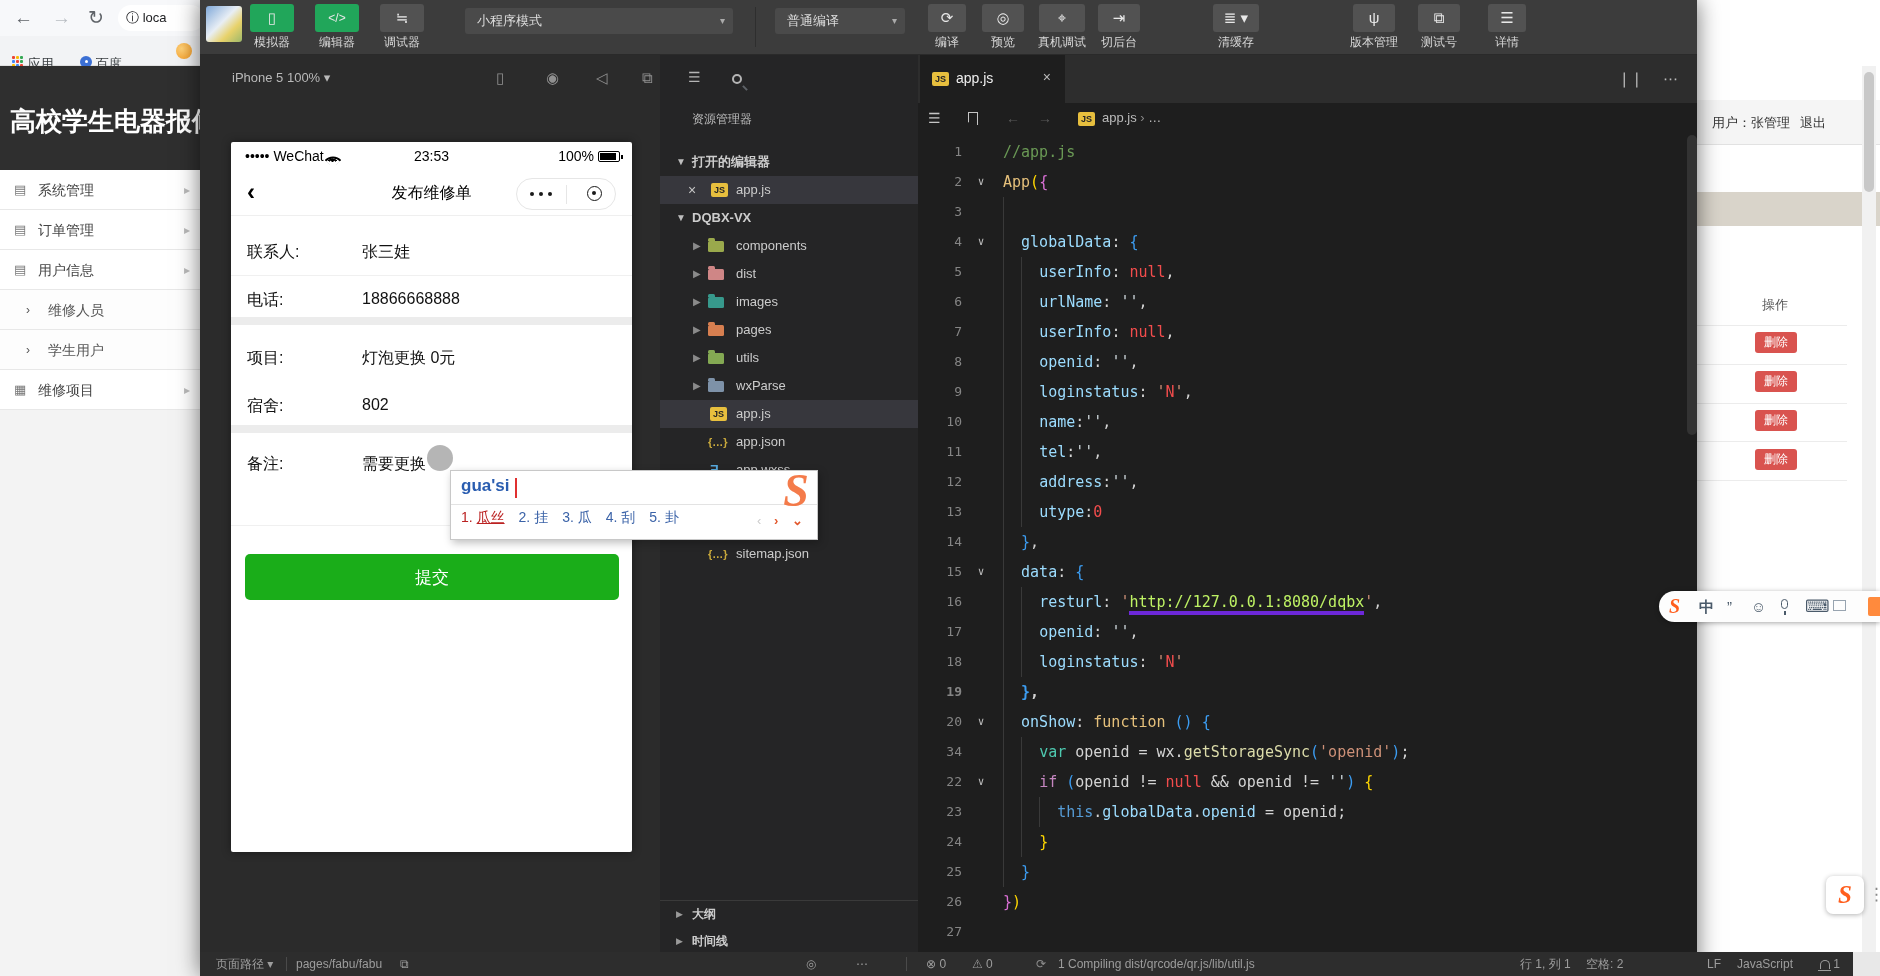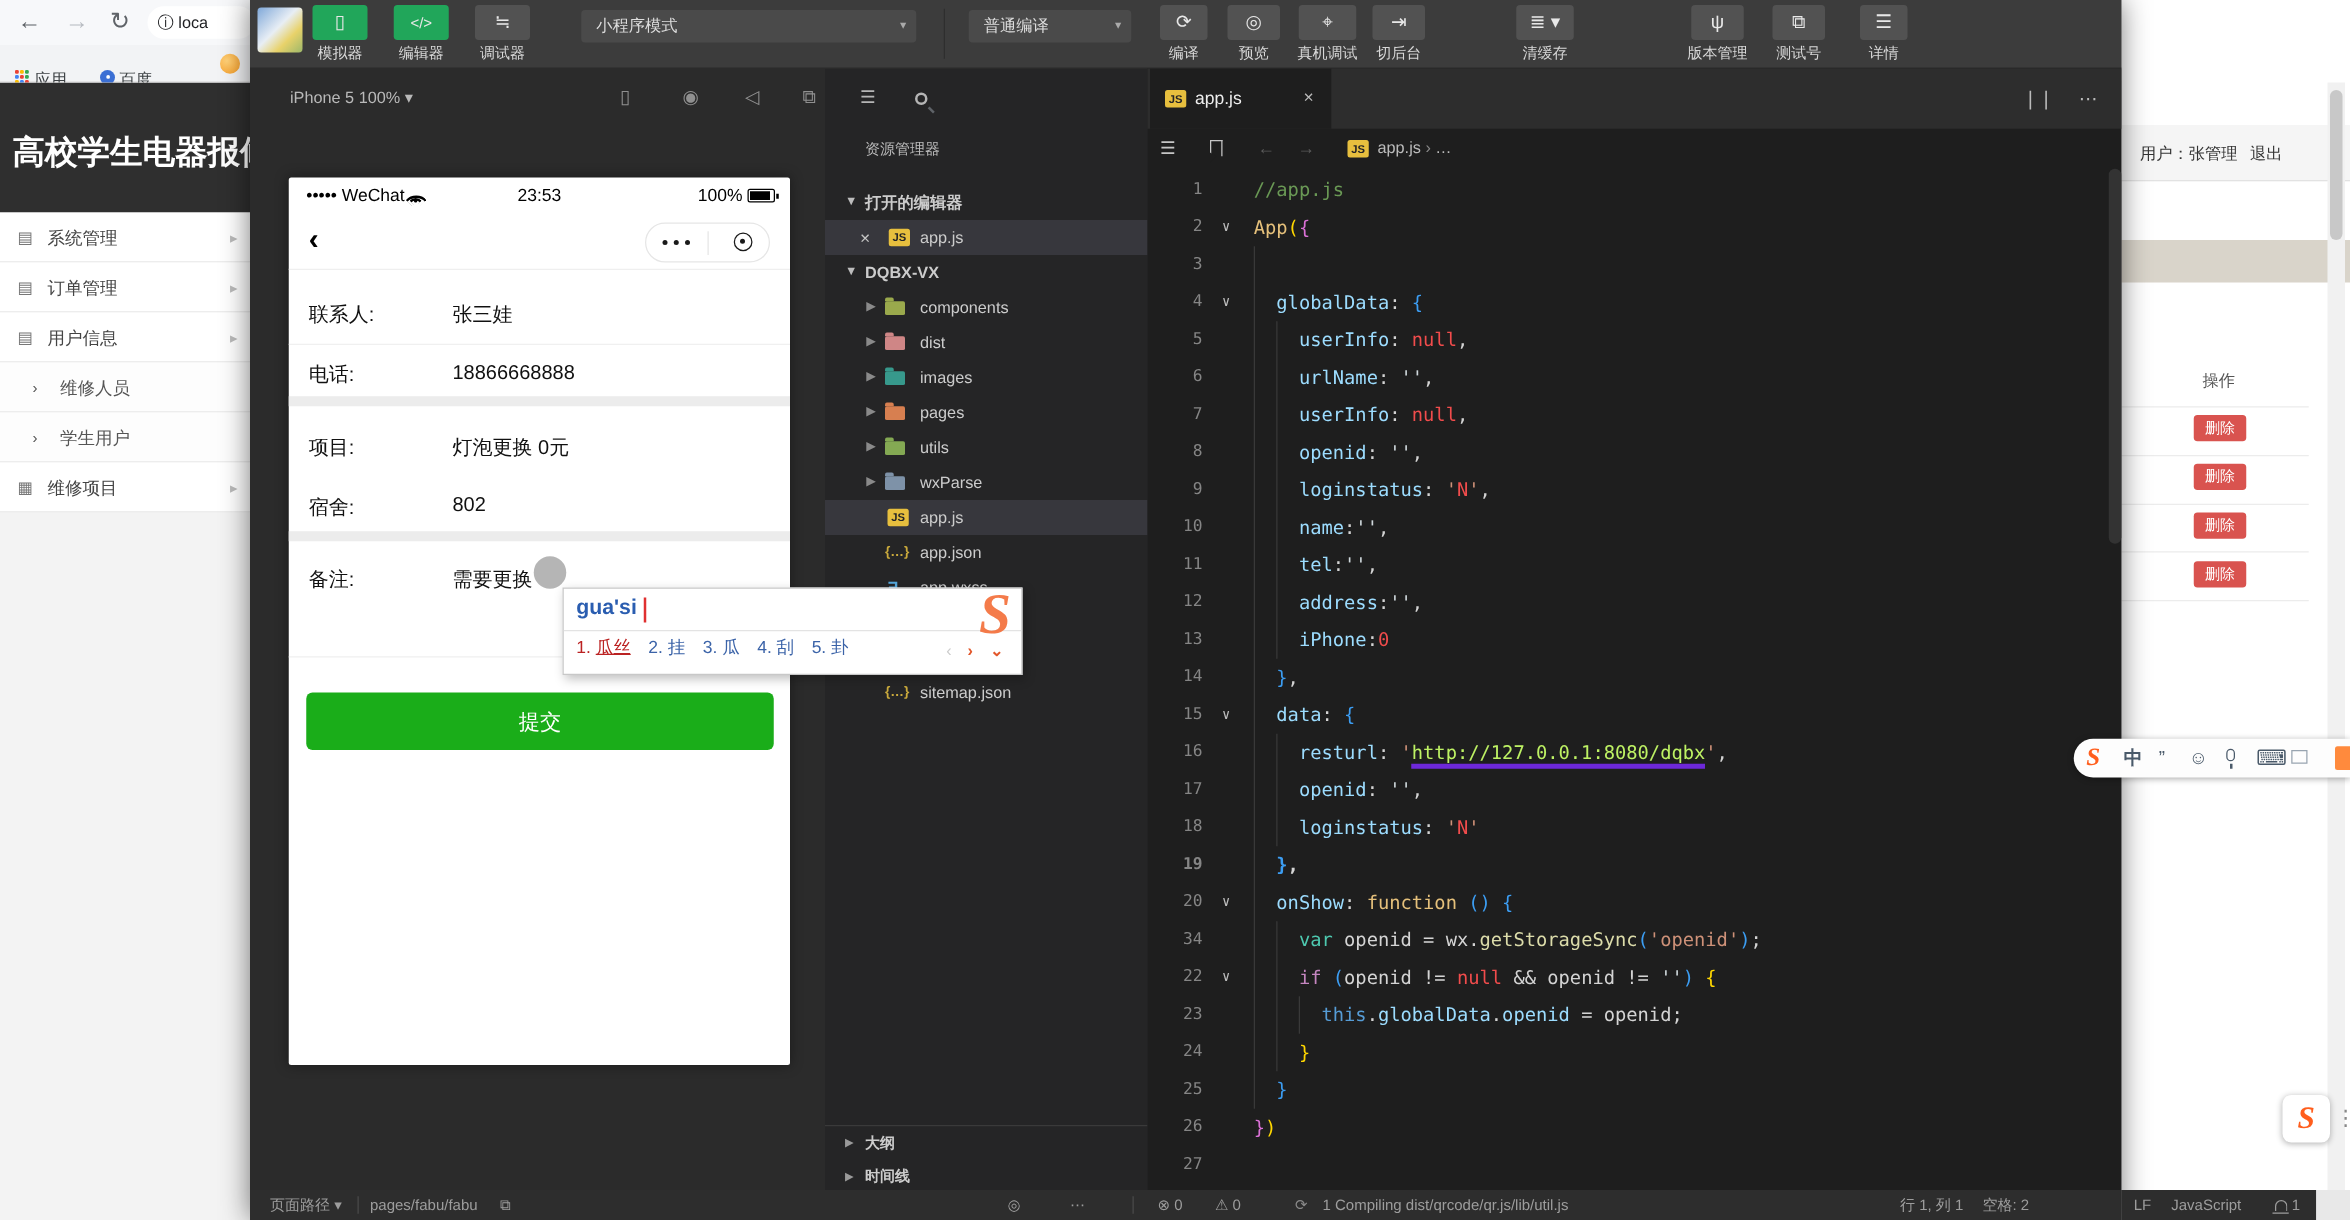--- a/index.html
+++ b/index.html
@@ -341,20 +341,21 @@
       </div>
 
       <div class="abs" id="phone">
         <div id="p-status">
           <span style="position:absolute;left:14px;top:6px"><span>••••• WeChat</span><span class="wifi"><i></i><i></i><i></i></span></span>
           <span style="position:absolute;left:0;width:401px;text-align:center;top:6px">23:53</span>
           <span style="position:absolute;right:12px;top:6px"><span>100%</span><span class="batt"><i></i></span></span>
         </div>
         <div id="p-nav">
           <span id="p-back">‹</span>
+          <div id="p-title">发布维修单</div>
           <div id="p-capsule">
             <span class="dots"><i style="left:13px"></i><i style="left:22px"></i><i style="left:31px"></i></span>
             <span class="cdiv"></span>
             <span class="target">
                 <i></i>
               </span>
           </div>
         </div>
         <div id="p-form">
             <div class="p-row" style="top: 86px;">
@@ -502,21 +503,21 @@
           <div class="cl" style="top: 62px;"><span class="ln">3</span><span class="ctext"></span></div>
           <div class="cl" style="top: 92px;"><span class="ln">4</span><span class="fold">∨</span><span class="ctext"><span class="tk-ws">  </span><span class="tk-pr">globalData</span><span class="tk-pun">: </span><span class="tk-b3">{</span></span></div>
           <div class="cl" style="top: 122px;"><span class="ln">5</span><span class="ctext"><span class="tk-ws">    </span><span class="tk-pr">userInfo</span><span class="tk-pun">: </span><span class="tk-null">null</span><span class="tk-pun">,</span></span></div>
           <div class="cl" style="top: 152px;"><span class="ln">6</span><span class="ctext"><span class="tk-ws">    </span><span class="tk-pr">urlName</span><span class="tk-pun">: </span><span class="tk-strp">''</span><span class="tk-pun">,</span></span></div>
           <div class="cl" style="top: 182px;"><span class="ln">7</span><span class="ctext"><span class="tk-ws">    </span><span class="tk-pr">userInfo</span><span class="tk-pun">: </span><span class="tk-null">null</span><span class="tk-pun">,</span></span></div>
           <div class="cl" style="top: 212px;"><span class="ln">8</span><span class="ctext"><span class="tk-ws">    </span><span class="tk-pr">openid</span><span class="tk-pun">: </span><span class="tk-strp">''</span><span class="tk-pun">,</span></span></div>
           <div class="cl" style="top: 242px;"><span class="ln">9</span><span class="ctext"><span class="tk-ws">    </span><span class="tk-pr">loginstatus</span><span class="tk-pun">: </span><span class="tk-str">'</span><span class="tk-null">N</span><span class="tk-str">'</span><span class="tk-pun">,</span></span></div>
           <div class="cl" style="top: 272px;"><span class="ln">10</span><span class="ctext"><span class="tk-ws">    </span><span class="tk-pr">name</span><span class="tk-pun">:</span><span class="tk-strp">''</span><span class="tk-pun">,</span></span></div>
           <div class="cl" style="top: 302px;"><span class="ln">11</span><span class="ctext"><span class="tk-ws">    </span><span class="tk-pr">tel</span><span class="tk-pun">:</span><span class="tk-strp">''</span><span class="tk-pun">,</span></span></div>
           <div class="cl" style="top: 332px;"><span class="ln">12</span><span class="ctext"><span class="tk-ws">    </span><span class="tk-pr">address</span><span class="tk-pun">:</span><span class="tk-strp">''</span><span class="tk-pun">,</span></span></div>
-          <div class="cl" style="top: 362px;"><span class="ln">13</span><span class="ctext"><span class="tk-ws">    </span><span class="tk-pr">iPhone</span><span class="tk-pun">:</span><span class="tk-num">0</span></span></div>
+          <div class="cl" style="top: 362px;"><span class="ln">13</span><span class="ctext"><span class="tk-ws">    </span><span class="tk-pr">utype</span><span class="tk-pun">:</span><span class="tk-num">0</span></span></div>
           <div class="cl" style="top: 392px;"><span class="ln">14</span><span class="ctext"><span class="tk-ws">  </span><span class="tk-b3">}</span><span class="tk-pun">,</span></span></div>
           <div class="cl" style="top: 422px;"><span class="ln">15</span><span class="fold">∨</span><span class="ctext"><span class="tk-ws">  </span><span class="tk-pr">data</span><span class="tk-pun">: </span><span class="tk-b3">{</span></span></div>
           <div class="cl" style="top: 452px;"><span class="ln">16</span><span class="ctext"><span class="tk-ws">    </span><span class="tk-pr">resturl</span><span class="tk-pun">: </span><span class="tk-str">'</span><span class="tk-url">http://127.0.0.1:8080/dqbx</span><span class="tk-str">'</span><span class="tk-pun">,</span></span></div>
           <div class="cl" style="top: 482px;"><span class="ln">17</span><span class="ctext"><span class="tk-ws">    </span><span class="tk-pr">openid</span><span class="tk-pun">: </span><span class="tk-strp">''</span><span class="tk-pun">,</span></span></div>
           <div class="cl" style="top: 512px;"><span class="ln">18</span><span class="ctext"><span class="tk-ws">    </span><span class="tk-pr">loginstatus</span><span class="tk-pun">: </span><span class="tk-str">'</span><span class="tk-null">N</span><span class="tk-str">'</span></span></div>
           <div class="cl" style="top: 542px; font-weight: bold;"><span class="ln">19</span><span class="ctext"><span class="tk-ws">  </span><span class="tk-b3">}</span><span class="tk-pun">,</span></span></div>
           <div class="cl" style="top: 572px;"><span class="ln">20</span><span class="fold">∨</span><span class="ctext"><span class="tk-ws">  </span><span class="tk-pr">onShow</span><span class="tk-pun">: </span><span class="tk-id">function</span><span class="tk-pun"> </span><span class="tk-b3">()</span><span class="tk-pun"> </span><span class="tk-b3">{</span></span></div>
           <div class="cl" style="top: 602px;"><span class="ln">34</span><span class="ctext"><span class="tk-ws">    </span><span class="tk-var">var</span><span class="tk-pun"> openid = wx.</span><span class="tk-mth">getStorageSync</span><span class="tk-b3">(</span><span class="tk-str">'openid'</span><span class="tk-b3">)</span><span class="tk-pun">;</span></span></div>
           <div class="cl" style="top: 632px;"><span class="ln">22</span><span class="fold">∨</span><span class="ctext"><span class="tk-ws">    </span><span class="tk-if">if</span><span class="tk-pun"> </span><span class="tk-b3">(</span><span class="tk-pun">openid != </span><span class="tk-null">null</span><span class="tk-pun"> &amp;&amp; openid != </span><span class="tk-strp">''</span><span class="tk-b3">)</span><span class="tk-pun"> </span><span class="tk-b1">{</span></span></div>
           <div class="cl" style="top: 662px;"><span class="ln">23</span><span class="ctext"><span class="tk-ws">      </span><span class="tk-this">this</span><span class="tk-pun">.</span><span class="tk-pr">globalData</span><span class="tk-pun">.</span><span class="tk-pr">openid</span><span class="tk-pun"> = openid;</span></span></div>

